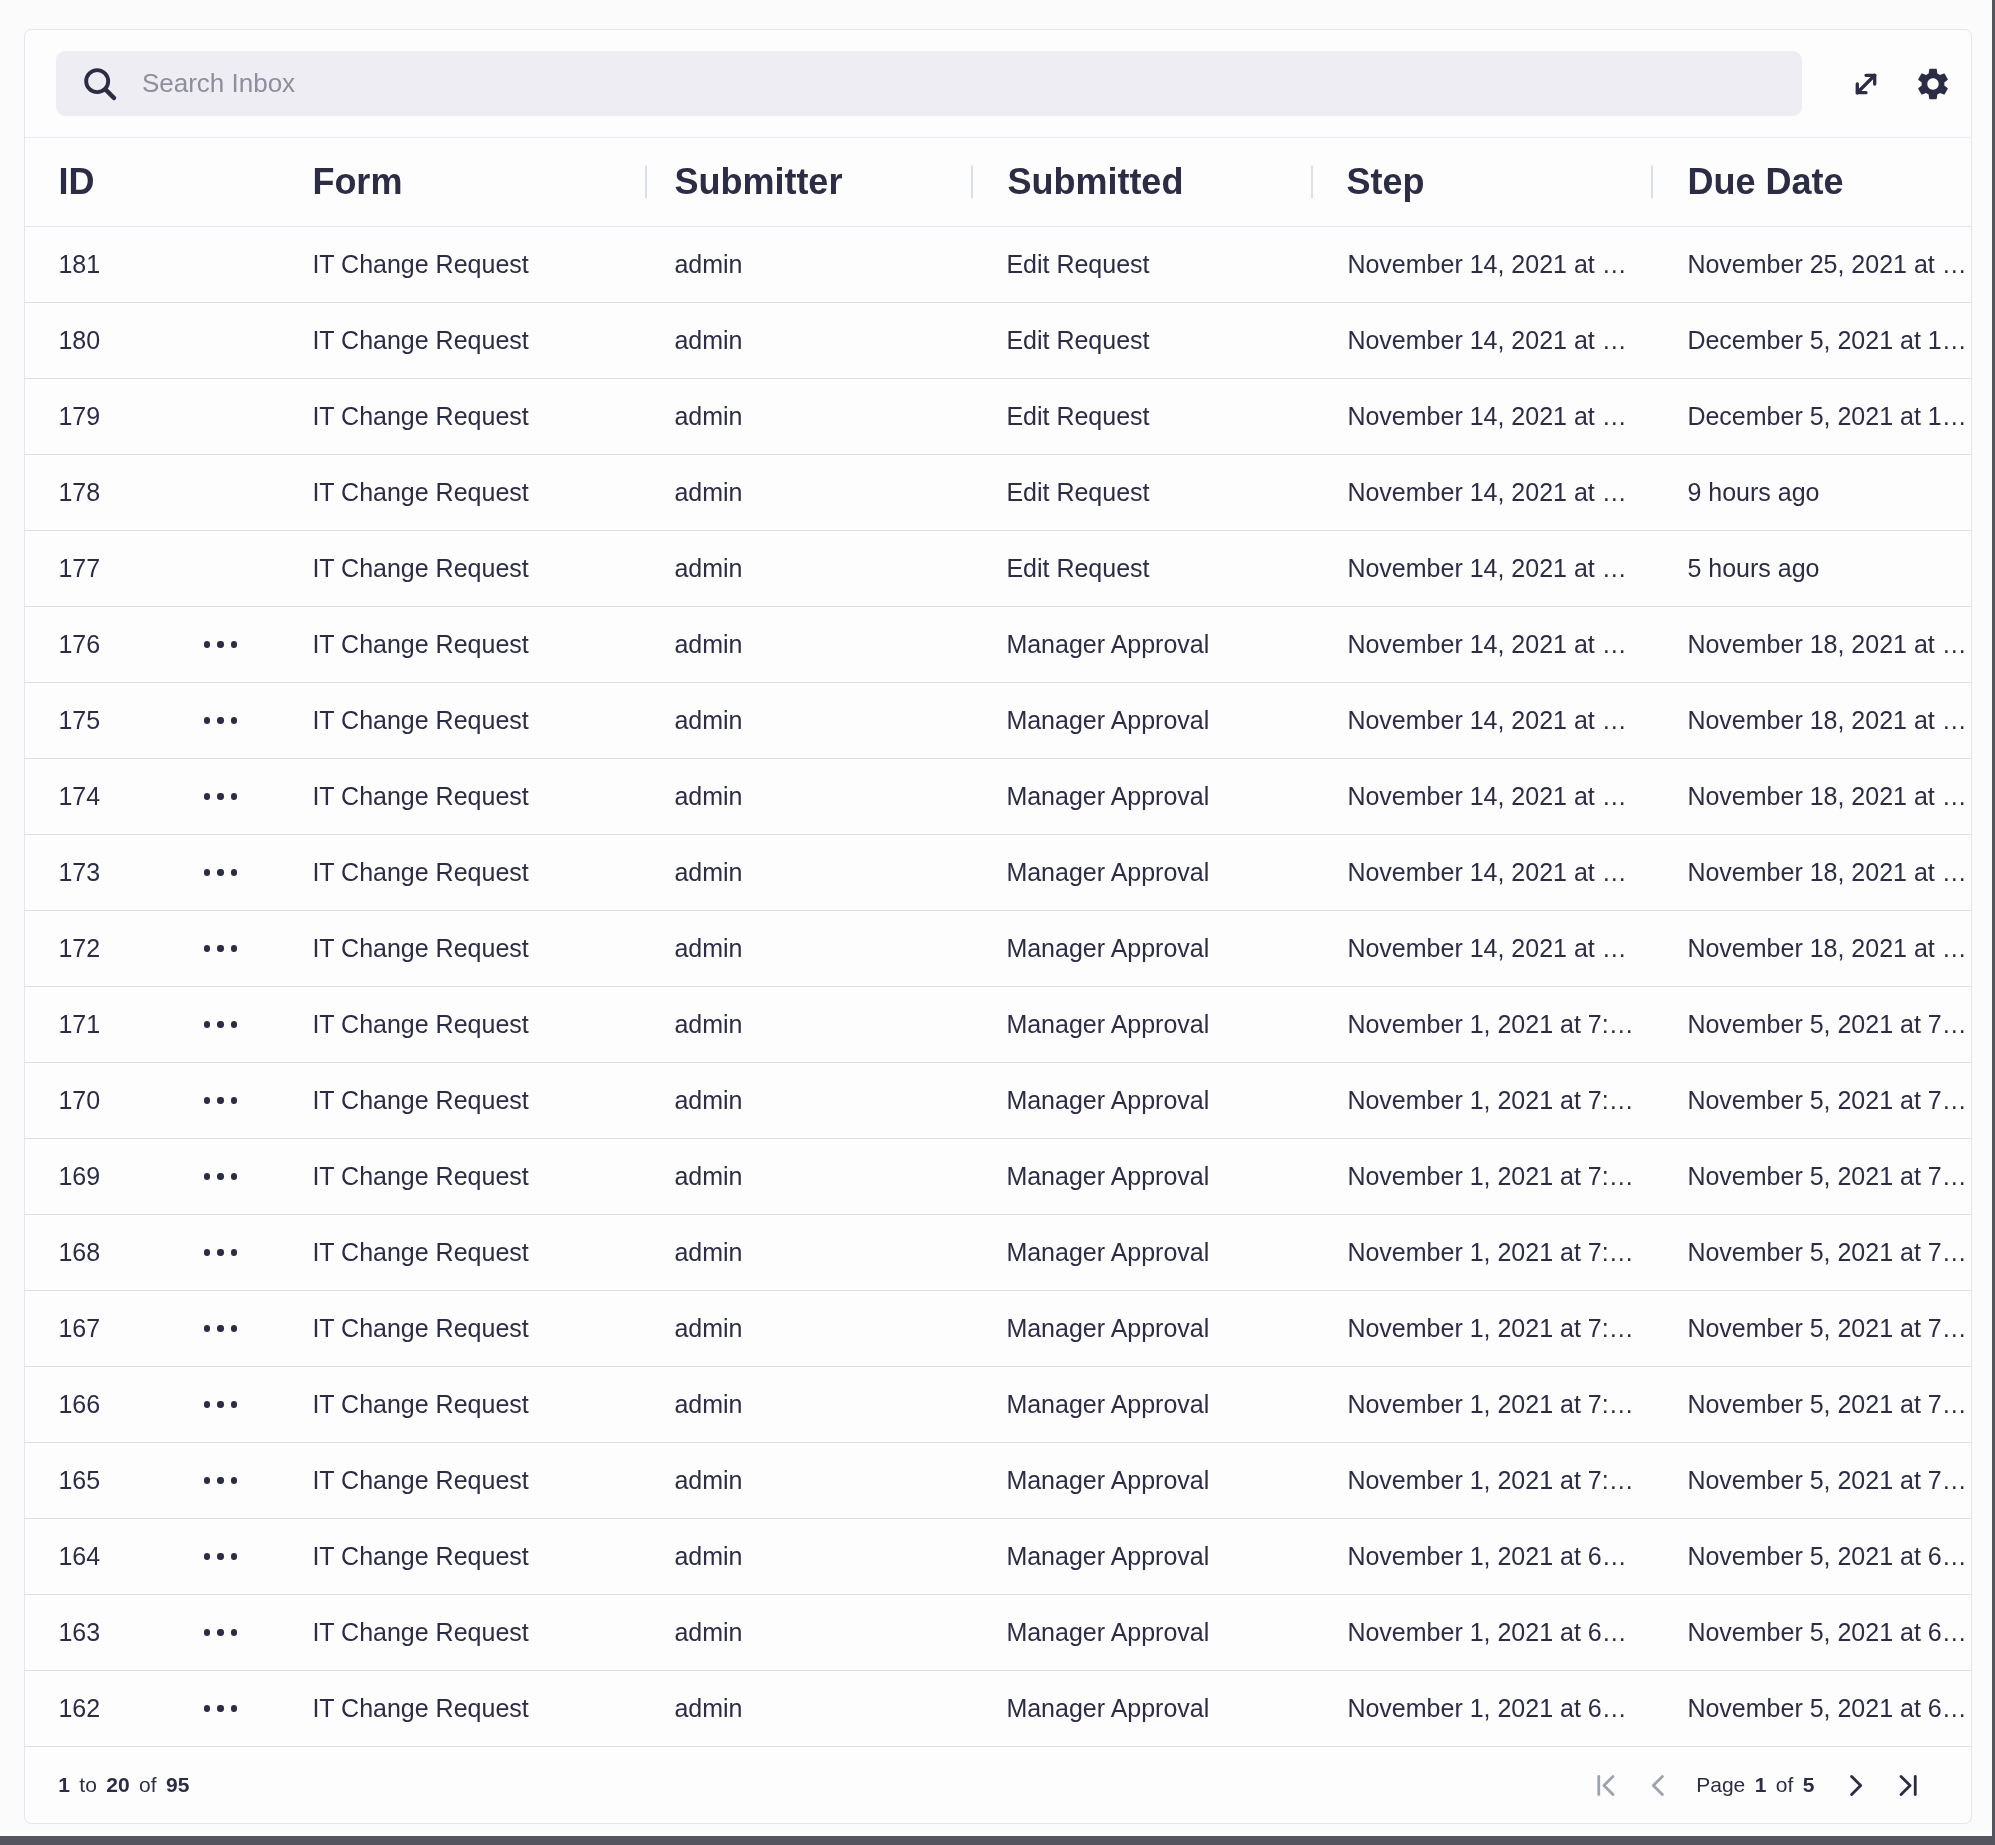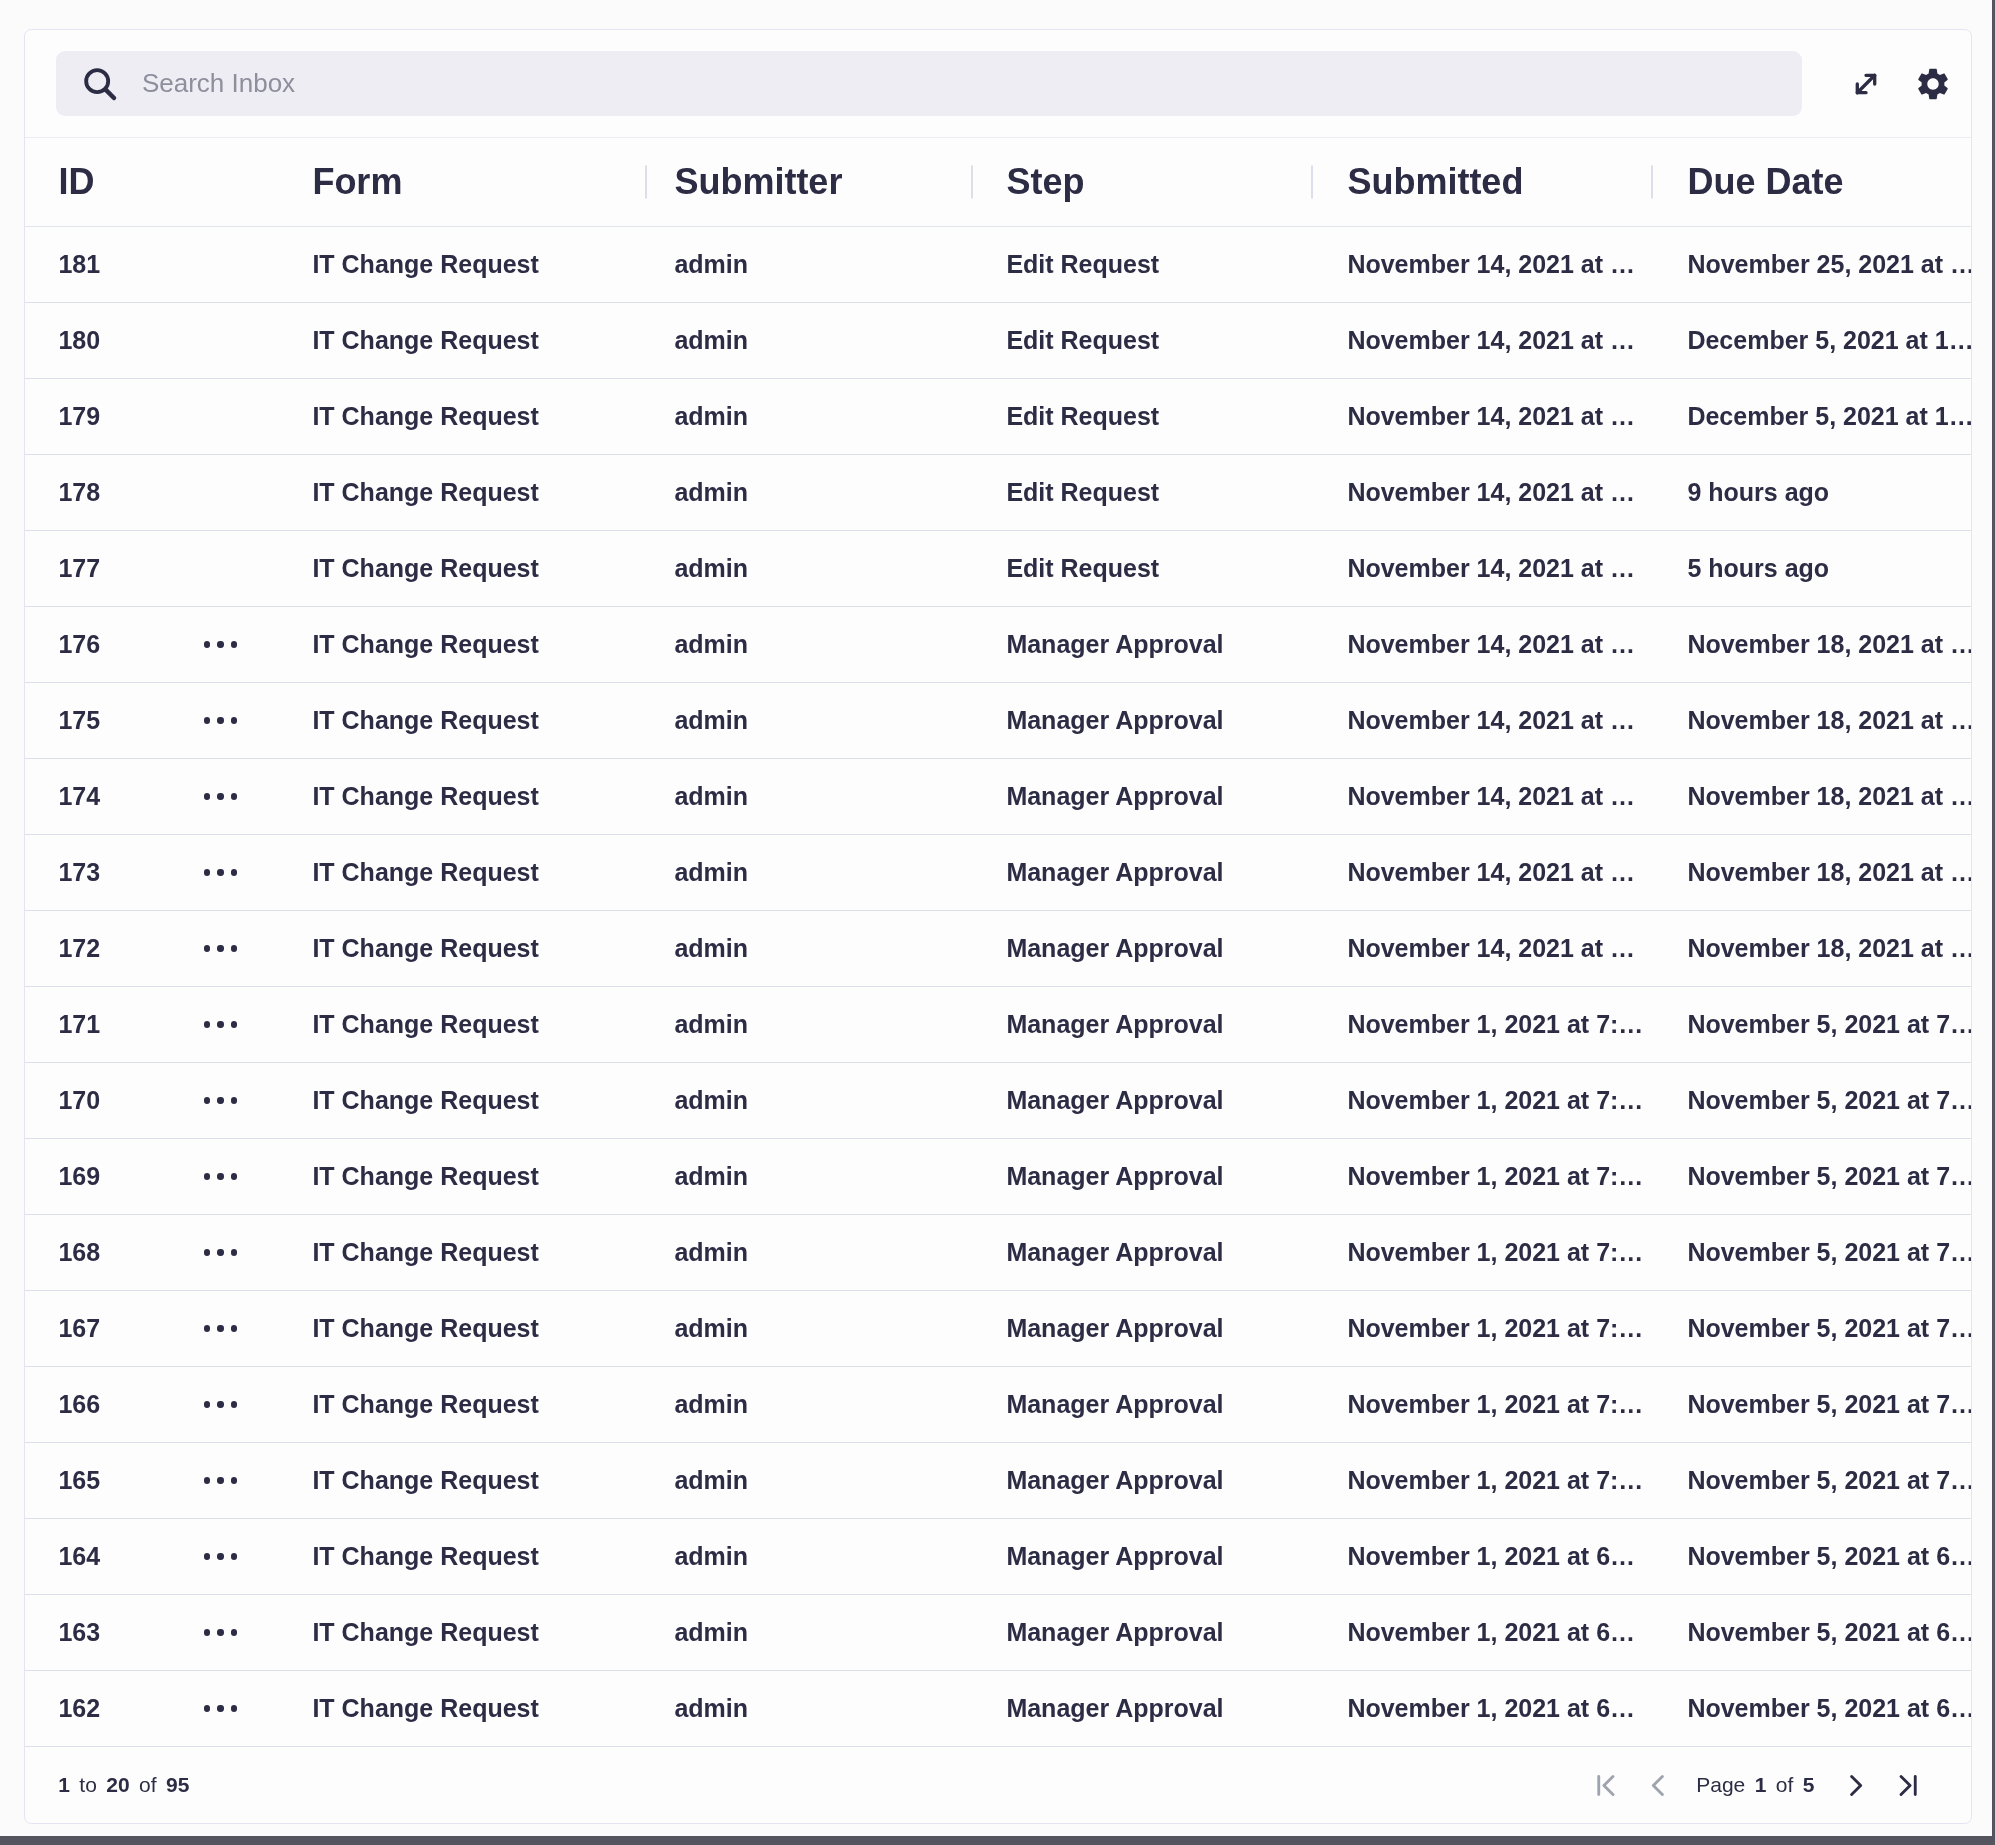--- a/index.html
+++ b/index.html
@@ -57,21 +57,21 @@
   .thead{
     flex:0 0 89px;height:89px;border-bottom:1.8px solid #e2e6ef;
     font-weight:bold;font-size:36px;color:#2c2c44;box-sizing:border-box;
   }
   .thead .cell{position:relative;}
   .th-sep::before{
     content:"";position:absolute;left:0;top:50%;transform:translateY(-50%);
     width:1.8px;height:33px;background:#dcdfe9;
   }
 
-  .tbody{flex:0 0 auto;font-weight:bold;}
+  .tbody{flex:0 0 auto;}
   .row{
     height:76px;border-bottom:1.8px solid #dbe0ea;box-sizing:border-box;
     font-size:25px;color:#2c2c44;background:#fdfdfe;
   }
   .c-menu{justify-content:center;}
   .dots{display:flex;gap:7.2px;align-items:center;cursor:pointer;padding:7.2px;}
   .dot{width:6.3px;height:6.3px;border-radius:50%;background:#2c2c44;}
 
   
   .tfoot{
@@ -116,22 +116,22 @@
         <path d="M19.14,12.94c0.04-0.3,0.06-0.61,0.06-0.94c0-0.32-0.02-0.64-0.07-0.94l2.03-1.58c0.18-0.14,0.23-0.41,0.12-0.61 l-1.92-3.32c-0.12-0.22-0.37-0.29-0.59-0.22l-2.39,0.96c-0.5-0.38-1.03-0.7-1.62-0.94L14.4,2.81c-0.04-0.24-0.24-0.41-0.48-0.41 h-3.84c-0.24,0-0.43,0.17-0.47,0.41L9.25,5.35C8.66,5.59,8.12,5.92,7.63,6.29L5.24,5.33c-0.22-0.08-0.47,0-0.59,0.22L2.74,8.87 C2.62,9.08,2.66,9.34,2.86,9.48l2.03,1.58C4.84,11.36,4.8,11.69,4.8,12s0.02,0.64,0.07,0.94l-2.03,1.58 c-0.18,0.14-0.23,0.41-0.12,0.61l1.92,3.32c0.12,0.22,0.37,0.29,0.59,0.22l2.39-0.96c0.5,0.38,1.03,0.7,1.62,0.94l0.36,2.54 c0.05,0.24,0.24,0.41,0.48,0.41h3.84c0.24,0,0.44-0.17,0.47-0.41l0.36-2.54c0.59-0.24,1.13-0.56,1.62-0.94l2.39,0.96 c0.22,0.08,0.47,0,0.59-0.22l1.92-3.32c0.12-0.22,0.07-0.47-0.12-0.61L19.14,12.94z M12,15.6c-1.98,0-3.6-1.62-3.6-3.6 s1.62-3.6,3.6-3.6s3.6,1.62,3.6,3.6S13.98,15.6,12,15.6z"></path>
       </svg>
     </button>
   </div>
 
   <div class="thead grid">
     <div class="cell c-id">ID</div>
     <div class="cell"></div>
     <div class="cell c-form">Form</div>
     <div class="cell c-sub th-sep">Submitter</div>
+    <div class="cell c-subm th-sep">Submitted</div>
     <div class="cell c-step th-sep">Step</div>
-    <div class="cell c-subm th-sep">Submitted</div>
     <div class="cell c-due th-sep">Due Date</div>
   </div>
 
   <div class="tbody" id="tbody">
       <div class="row grid">
     <div class="cell c-id">181</div>
     <div class="cell c-menu">
       <div class="dots" style="visibility: hidden;">
         <span class="dot"></span>
         <span class="dot"></span>

